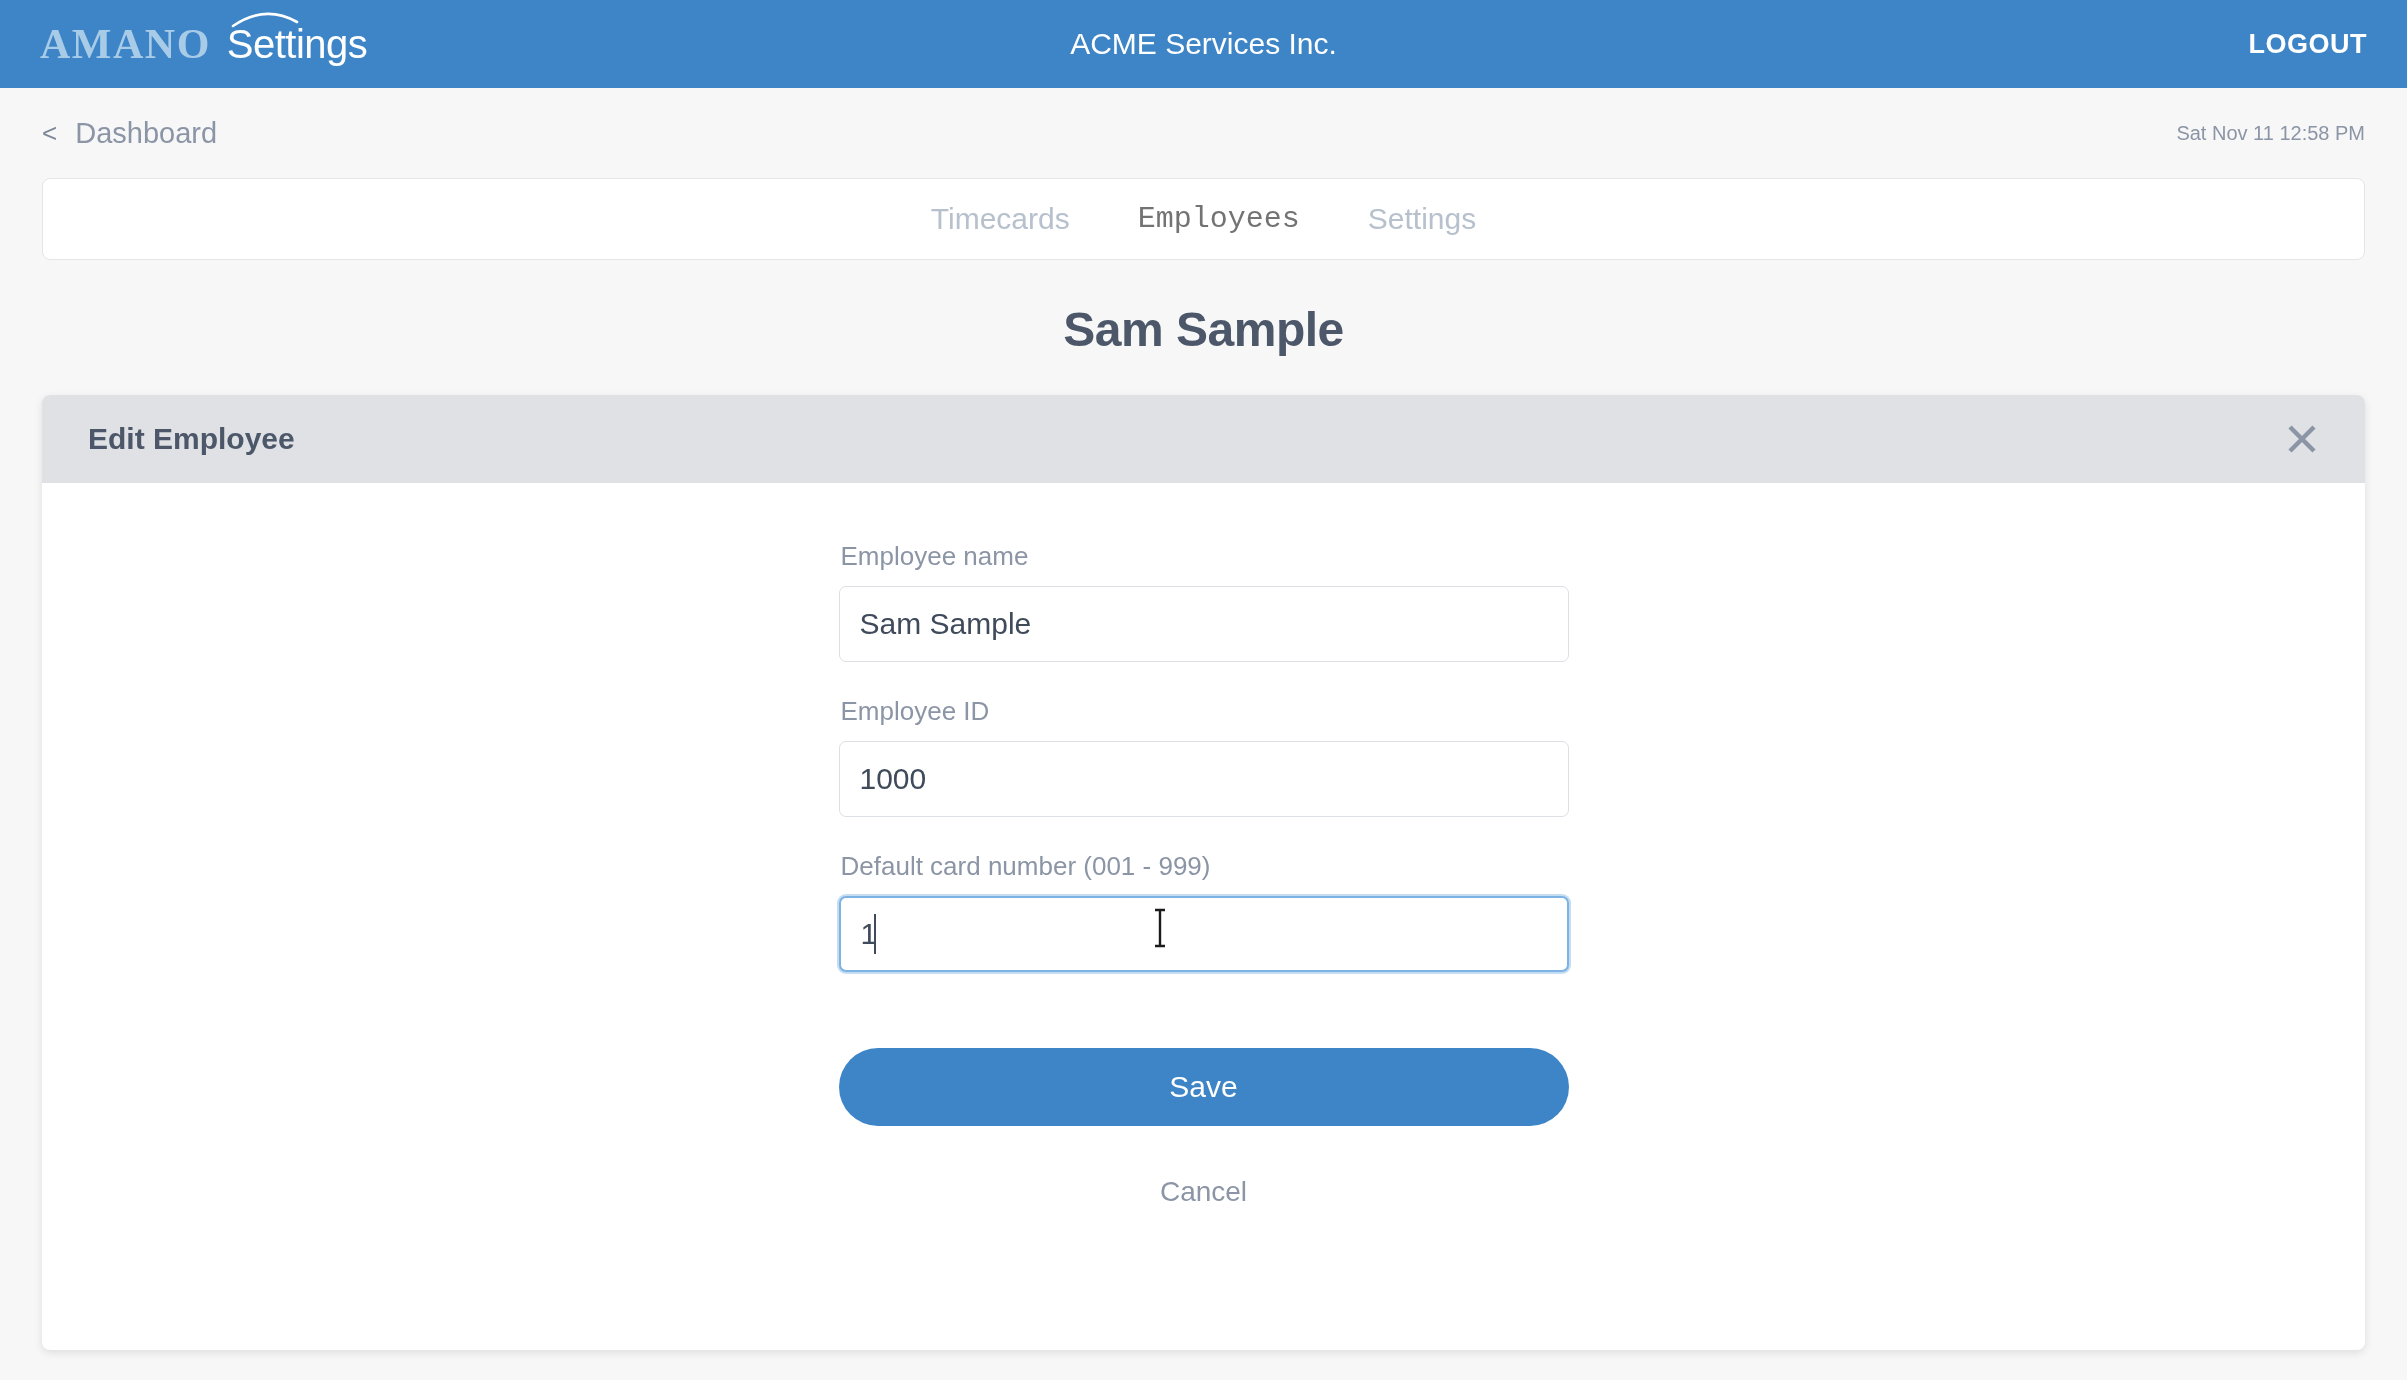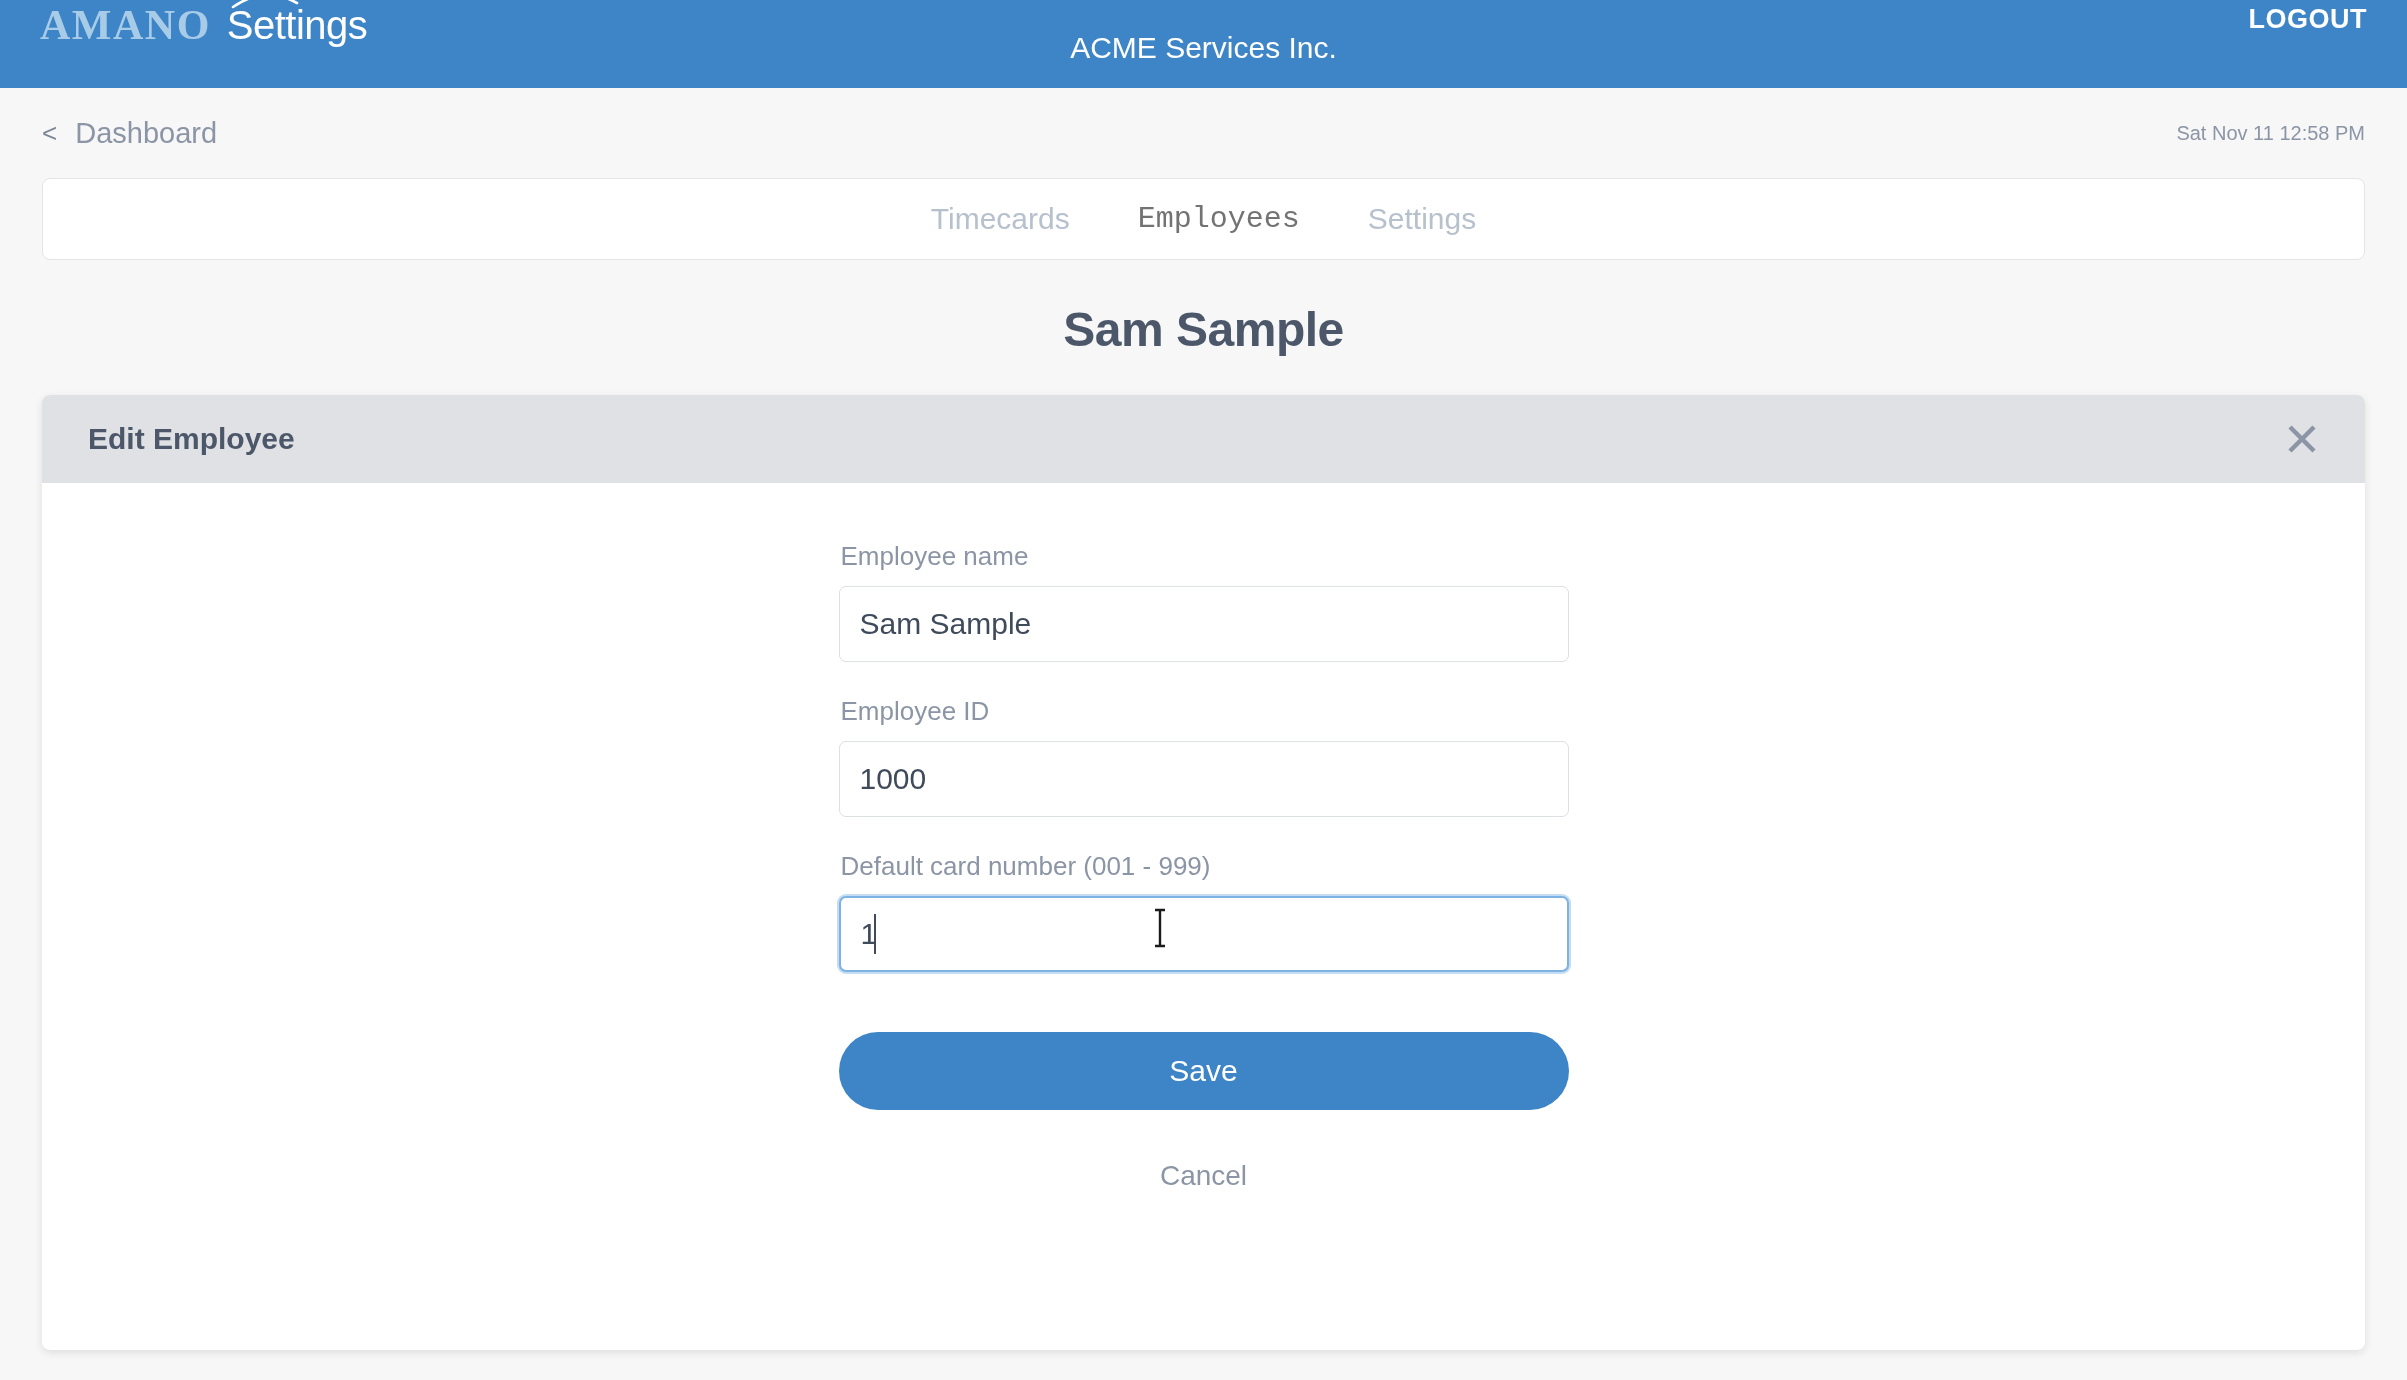--- a/index.html
+++ b/index.html
@@ -10,23 +10,23 @@
     background: #f7f7f8;
     font-family: "Liberation Sans", sans-serif;
     overflow: hidden;
   }
 
   
   .topbar {
     height: 88px;
     background: #3d85c6;
     display: flex;
-    align-items: flex-start;
+    align-items: center;
     position: relative;
-    padding: 4px 40px;
+    padding: 16px 40px;
   }
 
   .logo {
     display: flex;
     align-items: center;
     position: relative;
     z-index: 2;
   }
   .logo-amano {
     font-family: "Liberation Serif", serif;
@@ -220,21 +220,21 @@
     top: 12px;
     width: 16px;
     height: 40px;
     pointer-events: none;
   }
 
   .save-btn {
     display: block;
     width: 730px;
     height: 78px;
-    margin-top: 60px;
+    margin-top: 76px;
     background: #3d85c6;
     border: none;
     border-radius: 39px;
     color: #ffffff;
     font-size: 30px;
     font-family: "Liberation Sans", sans-serif;
     cursor: pointer;
   }
   .cancel-link {
     display: block;

